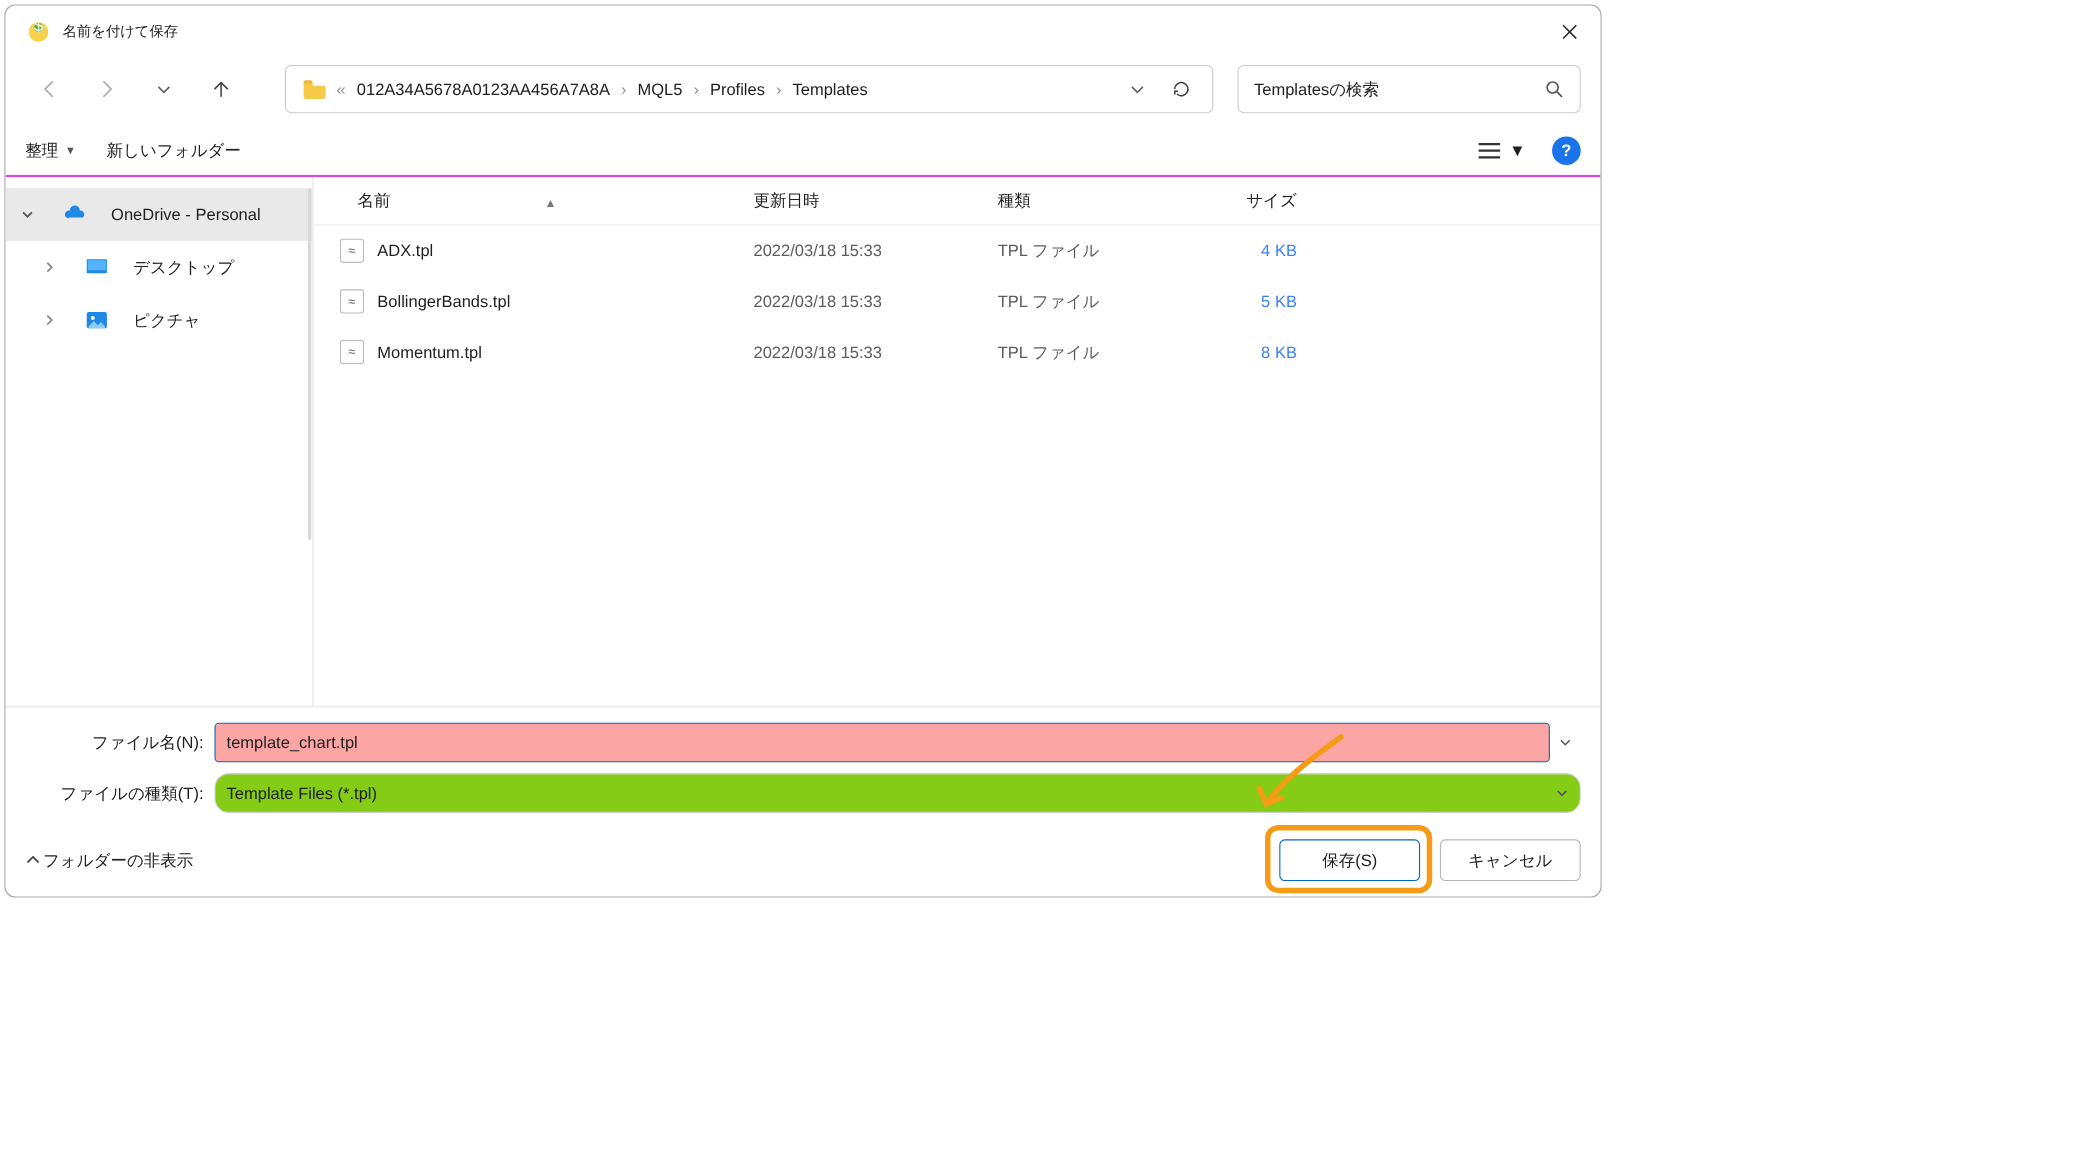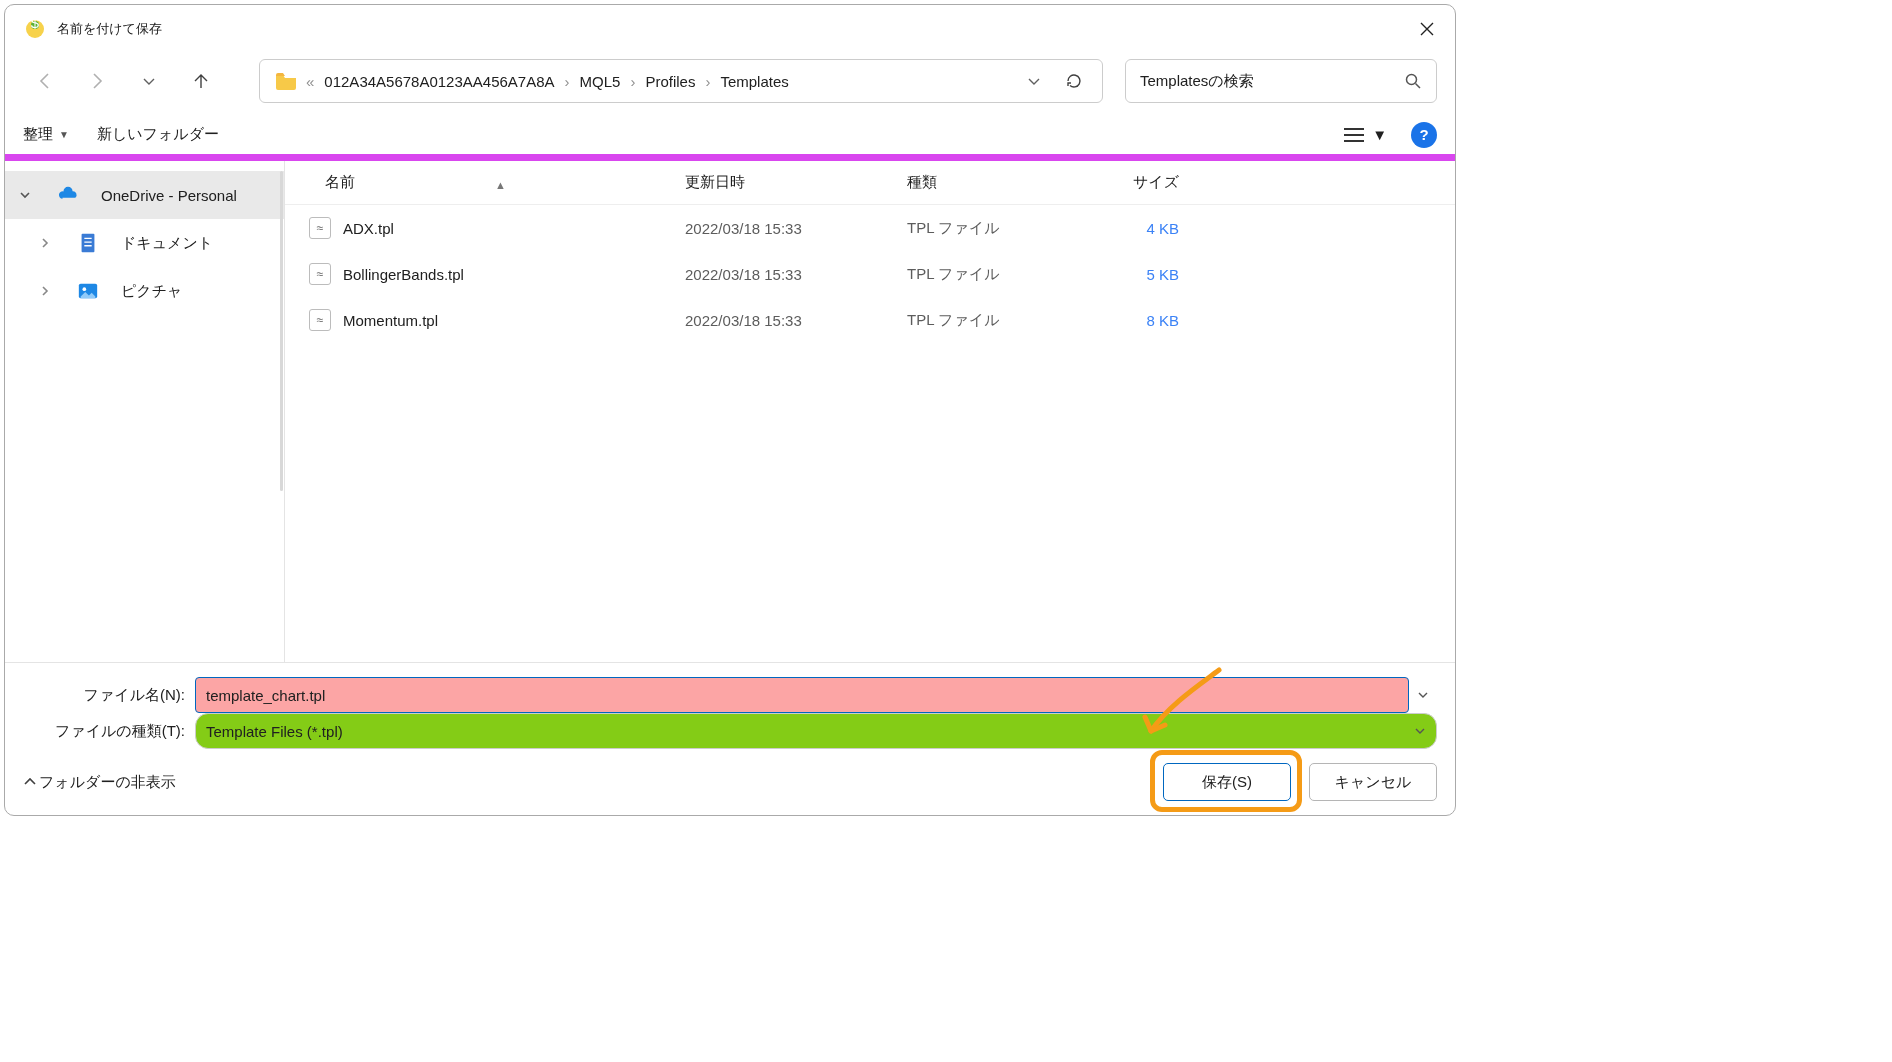--- a/index.html
+++ b/index.html
@@ -14,21 +14,21 @@
 .navicon.disabled svg{stroke:#b0b0b0}
 .addrbar{flex:1;height:44px;border:1px solid #ccc;border-radius:6px;display:flex;align-items:center;padding:0 6px;margin-left:28px}
 .folder-ico{width:24px;height:24px;margin:0 8px}
 .crumbs{display:flex;align-items:center;gap:4px;flex:1;overflow:hidden}
 .crumb{padding:4px 6px}
 .chev{color:#909090}
 .addr-drop{width:36px;display:flex;justify-content:center}
 .addr-refresh{width:44px;display:flex;justify-content:center}
 .searchbox{width:312px;height:44px;border:1px solid #ccc;border-radius:6px;display:flex;align-items:center;padding:15px 14px;margin-left:14px;color:#6a6a6a}
 .searchbox span{flex:1}
-.toolbar{height:46px;border-bottom:7px solid #d946ef;display:flex;align-items:center;padding:0 18px;gap:28px;margin-top:6px}
+.toolbar{height:46px;border-bottom:2px solid #d946ef;display:flex;align-items:center;padding:0 18px;gap:28px;margin-top:6px}
 .tool{display:flex;align-items:center;gap:6px;cursor:pointer}
 .tool .drop{font-size:10px;color:#555}
 .toolbar .right{margin-left:auto;display:flex;align-items:center;gap:18px}
 .viewbtn{display:flex;align-items:center;gap:8px;padding:4px 6px}
 .helpbtn{width:26px;height:26px;border-radius:50%;background:#1a73e8;color:#fff;display:flex;align-items:center;justify-content:center;font-weight:bold;font-size:15px}
 .body{flex:1;display:flex;min-height:0}
 .side{width:280px;border-right:1px solid #e4e4e4;padding-top:10px;position:relative}
 .side::after{content:"";position:absolute;right:1px;top:10px;width:3px;height:320px;background:#d8d8d8;border-radius:2px}
 .tree-item{height:48px;display:flex;align-items:center;padding-left:14px;gap:22px;cursor:pointer}
 .tree-item.indent{padding-left:34px}
@@ -41,21 +41,21 @@
 .col-name .sort{position:absolute;left:210px;top:6px;font-size:11px;color:#777}
 .col-date{width:222px}
 .col-type{width:178px}
 .col-size{width:120px;text-align:right;padding-right:26px}
 .frow{height:46px;display:flex;align-items:center}
 .frow .col-name{display:flex;align-items:center;gap:12px;padding-left:24px}
 .fico{width:22px;height:22px;border:1px solid #bcbcbc;border-radius:3px;display:flex;align-items:center;justify-content:center;font-size:12px;color:#666;background:#fff}
 .frow .col-date,.frow .col-type{color:#5c5c5c}
 .frow .col-size{color:#3b82f6}
 .bottom{border-top:1px solid #e4e4e4;padding:14px 18px 0 18px}
-.fld{display:flex;align-items:center;}
+.fld{display:flex;align-items:center;margin-bottom:10px}
 .fld label{width:172px;text-align:right;padding-right:10px}
 .txt{flex:1;height:36px;border:1px solid #0067c0;border-radius:4px;padding:0 10px;outline:none;background:#fca5a5}
 .sel{flex:1;height:36px;border:1px solid #ccc;border-radius:13px;padding:0 10px;display:flex;align-items:center;justify-content:space-between;background:#84cc16}
 .footer{display:flex;align-items:center;padding:14px 0 14px 0}
 .hide-folders{display:flex;align-items:center;gap:2px;cursor:pointer;color:#303030}
 .btns{margin-left:auto;display:flex;gap:18px;align-items:center;position:relative}
 .btn{min-width:128px;height:38px;border:1px solid #b5b5b5;border-radius:5px;background:#fff;display:flex;align-items:center;justify-content:center;cursor:pointer}
 .btn.primary{border:1px solid #0067c0}
 .hl{position:absolute;border:5px solid #f59b16;border-radius:12px;pointer-events:none}
 .hl.save{left:-13px;top:-13px;width:152px;height:62px}
@@ -179,25 +179,25 @@
         <span>OneDrive - Personal</span>
       </div>
       <div class="tree-item indent">
         <span class="tree-exp">
             <svg width="12" height="12" viewBox="0 0 12 12">
               <path d="M4 2 L8 6 L4 10" stroke="#888" stroke-width="1.6" fill="none"></path>
             </svg>
           </span>
         <span class="tree-ico">
             <svg viewBox="0 0 24 24">
-              <rect x="5" y="2" width="14" height="20" rx="1" fill="#3a7bd5"></rect>
-              <path d="M8 7h8M8 11h8M8 15h8" stroke="#fff" stroke-width="1.4"></path>
-            </svg>
-          </span>
-        <span>ドキュメント</span>
+              <rect x="2" y="4" width="20" height="14" rx="1" fill="#1e88e5"></rect>
+              <rect x="3" y="5" width="18" height="10" fill="#54b4ff"></rect>
+            </svg>
+          </span>
+        <span>デスクトップ</span>
       </div>
       <div class="tree-item indent">
         <span class="tree-exp">
             <svg width="12" height="12" viewBox="0 0 12 12">
               <path d="M4 2 L8 6 L4 10" stroke="#888" stroke-width="1.6" fill="none"></path>
             </svg>
           </span>
         <span class="tree-ico">
             <svg viewBox="0 0 24 24">
               <rect x="2" y="4" width="20" height="16" rx="2" fill="#1e88e5"></rect>

